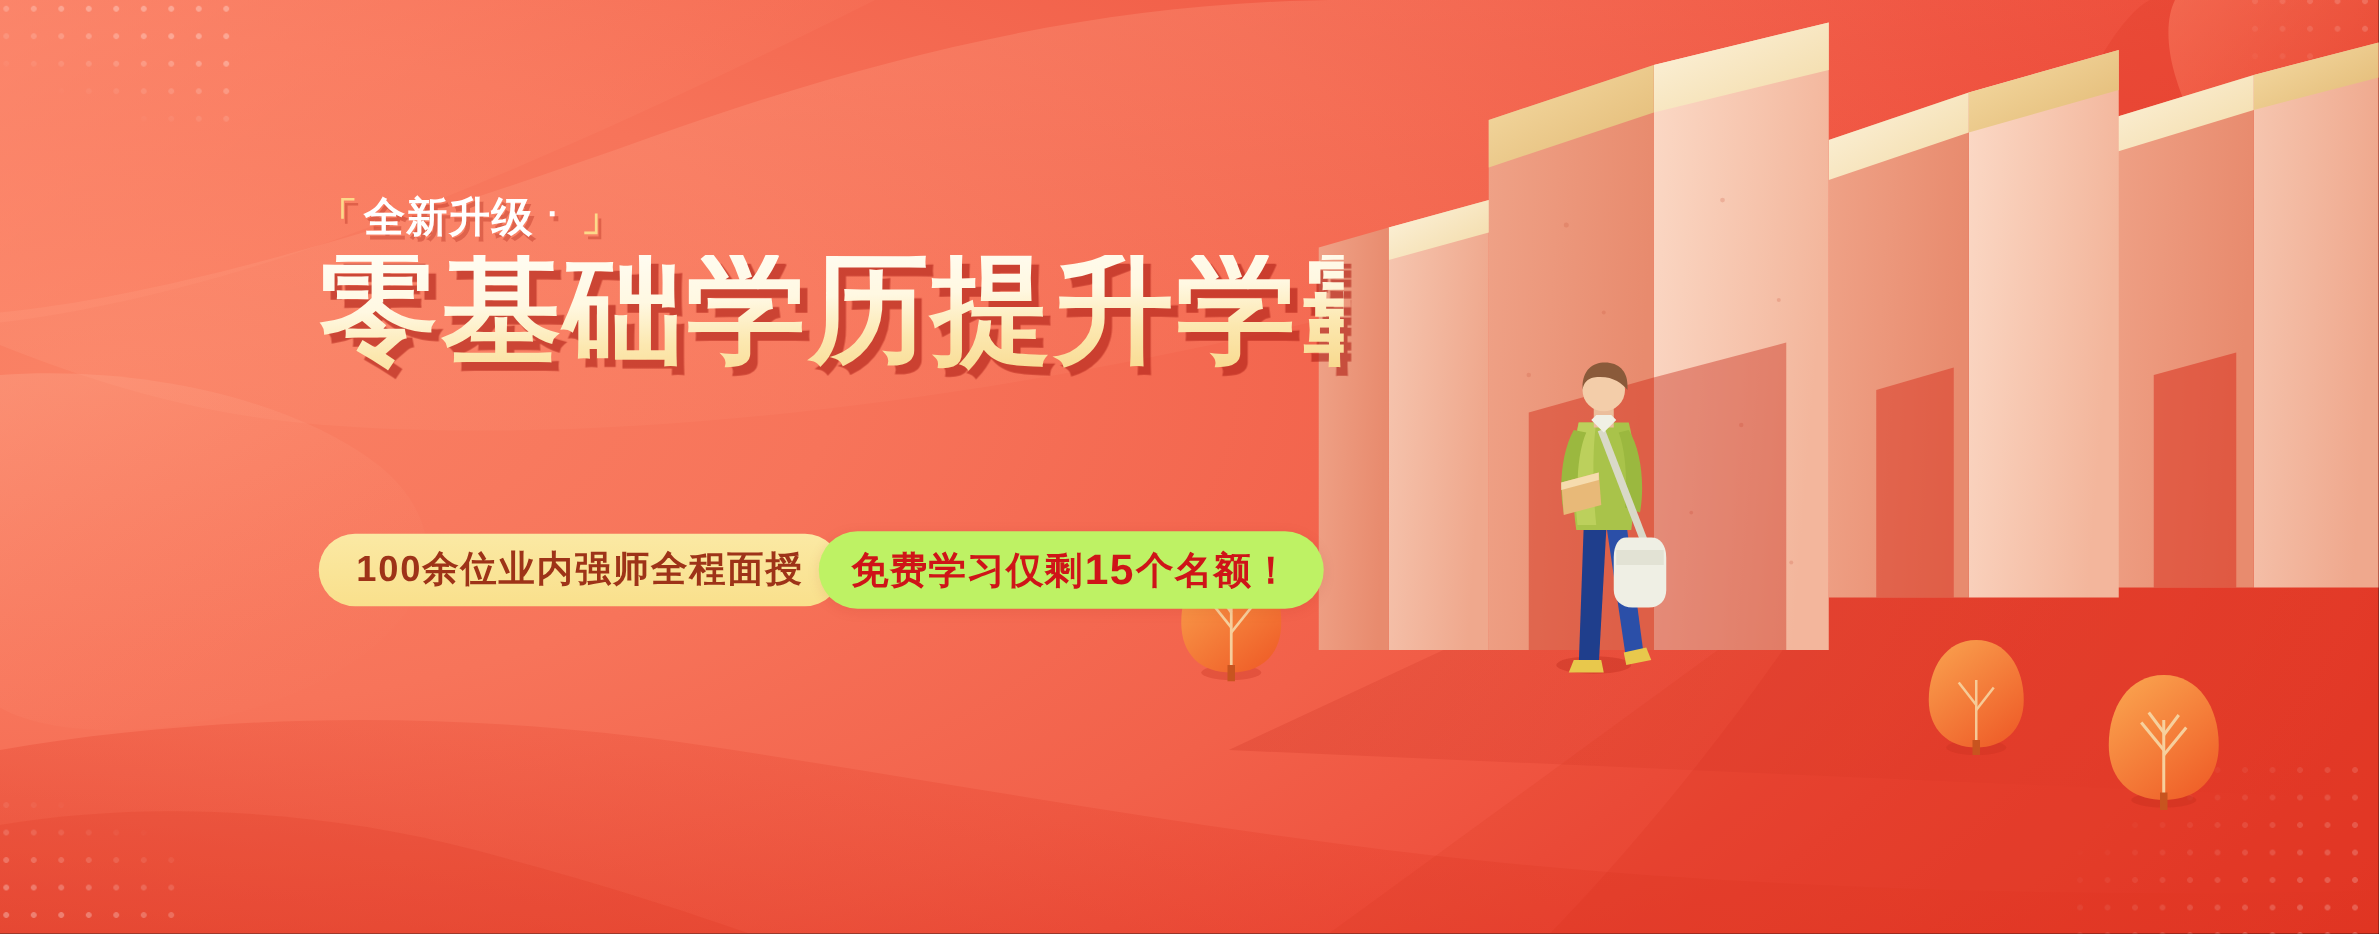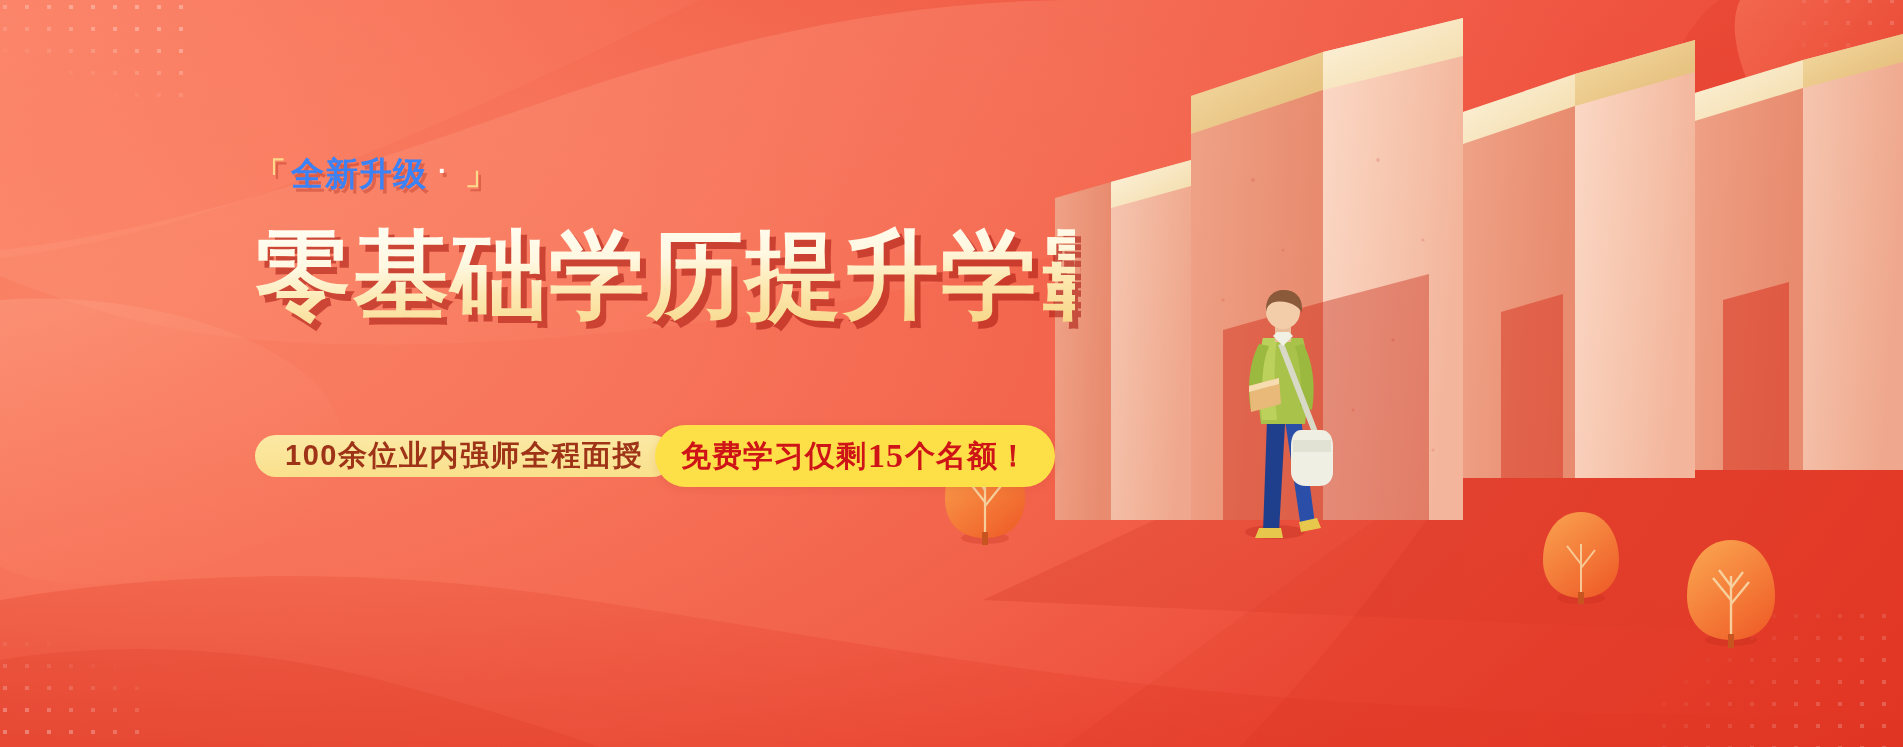--- a/index.html
+++ b/index.html
@@ -47,61 +47,61 @@
   .subtitle{
     display:flex;align-items:center;
     font-size:33px;font-weight:700;letter-spacing:1px;
     white-space:nowrap;line-height:1;
     text-shadow:3px 4px 0 rgba(170,32,20,.33);
     height:46px;
   }
   .brk{color:#FCD98A;font-size:31px;font-weight:700;}
   .brk.l{margin-right:4px;}
   .brk.r{margin-left:6px;}
-  .sub-gold{color:#3b82f6;}
+  .sub-gold{color:#ffffff;}
   .sub-dot{color:#FFFFFF;padding:0 11px;font-size:27px;position:relative;top:-2px;}
   .sub-white{color:#FFFFFF;}
 
   .title{
-    margin-top:28px;
+    margin-top:8px;
     font-size:96px;font-weight:900;letter-spacing:2px;
     line-height:1.06;white-space:nowrap;
     background:linear-gradient(178deg,#FFFDF4 0%,#FFF8E2 36%,#FCE8B0 62%,#F7D584 100%);
     -webkit-background-clip:text;background-clip:text;
     color:transparent;-webkit-text-fill-color:transparent;
     filter:drop-shadow(6px 7px 0 rgba(176,33,22,.62));
+    font-family:Liberation Mono, monospace;
   }
 
   
   .badges{
     position:absolute;left:255px;top:425px;
     display:flex;align-items:center;
   }
   .pill-yellow{
     background:linear-gradient(180deg,#FBE9A4 0%,#F9E08C 100%);
     color:#9E3318;
-    height:42px;border-radius:29px;
+    height:58px;border-radius:29px;
     display:flex;align-items:center;
     padding:0 30px 0 30px;
     font-size:29px;font-weight:700;letter-spacing:1.5px;
     white-space:nowrap;
     position:relative;z-index:1;
   }
   .pill-white{
-    background:#fde047;
+    background:#bef264;
     color:#CF1418;
     height:62px;border-radius:31px;
     display:flex;align-items:center;
     padding:0 26px;
     margin-left:-18px;
     font-size:30px;font-weight:800;letter-spacing:1px;
     white-space:nowrap;
     position:relative;z-index:2;
     box-shadow:0 2px 10px rgba(150,25,15,.10);
-    font-family:Liberation Serif, serif;
   }
   .pill-white .num{font-size:34px;font-weight:900;padding:0 1px;}
   .pill-white .bang{font-size:30px;font-weight:900;}
 
   
   .illo{position:absolute;right:0;bottom:0;width:980px;height:747px;pointer-events:none;}
   .illo svg{display:block;width:100%;height:100%;}
 </style>
 </head>
 <body>

